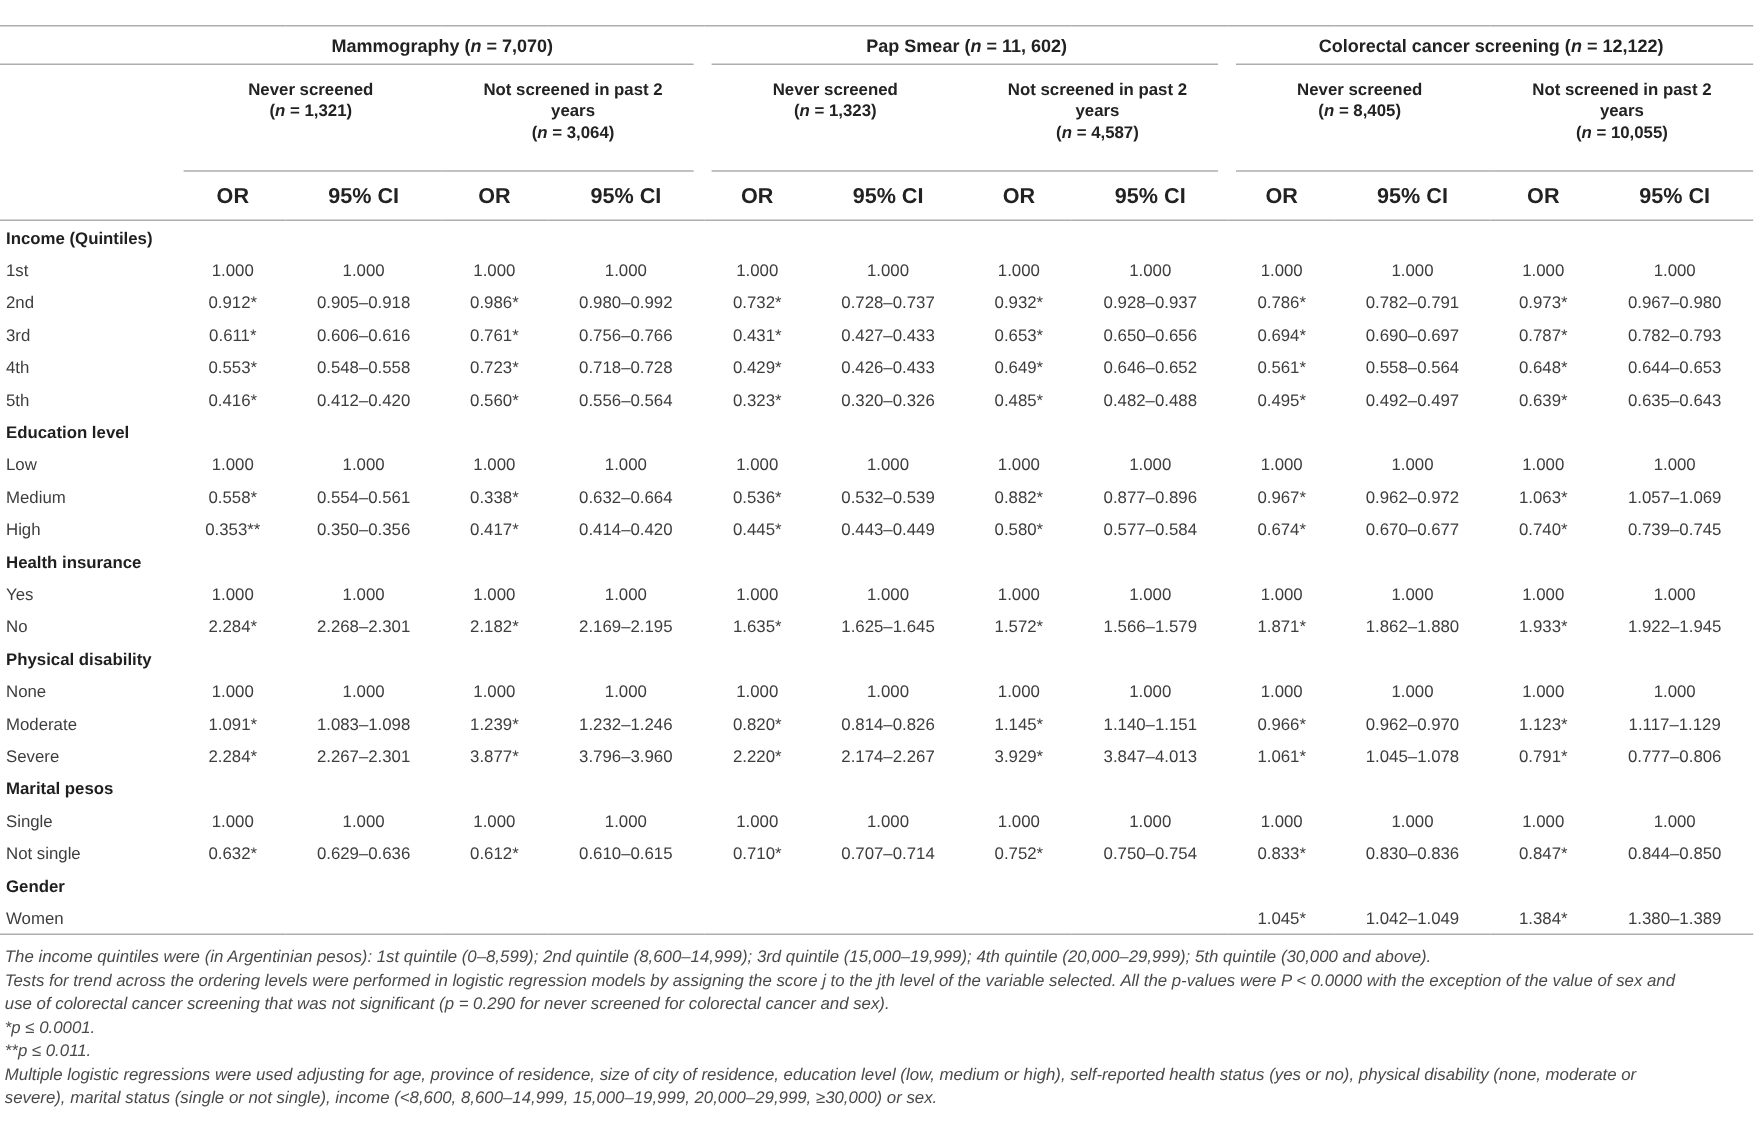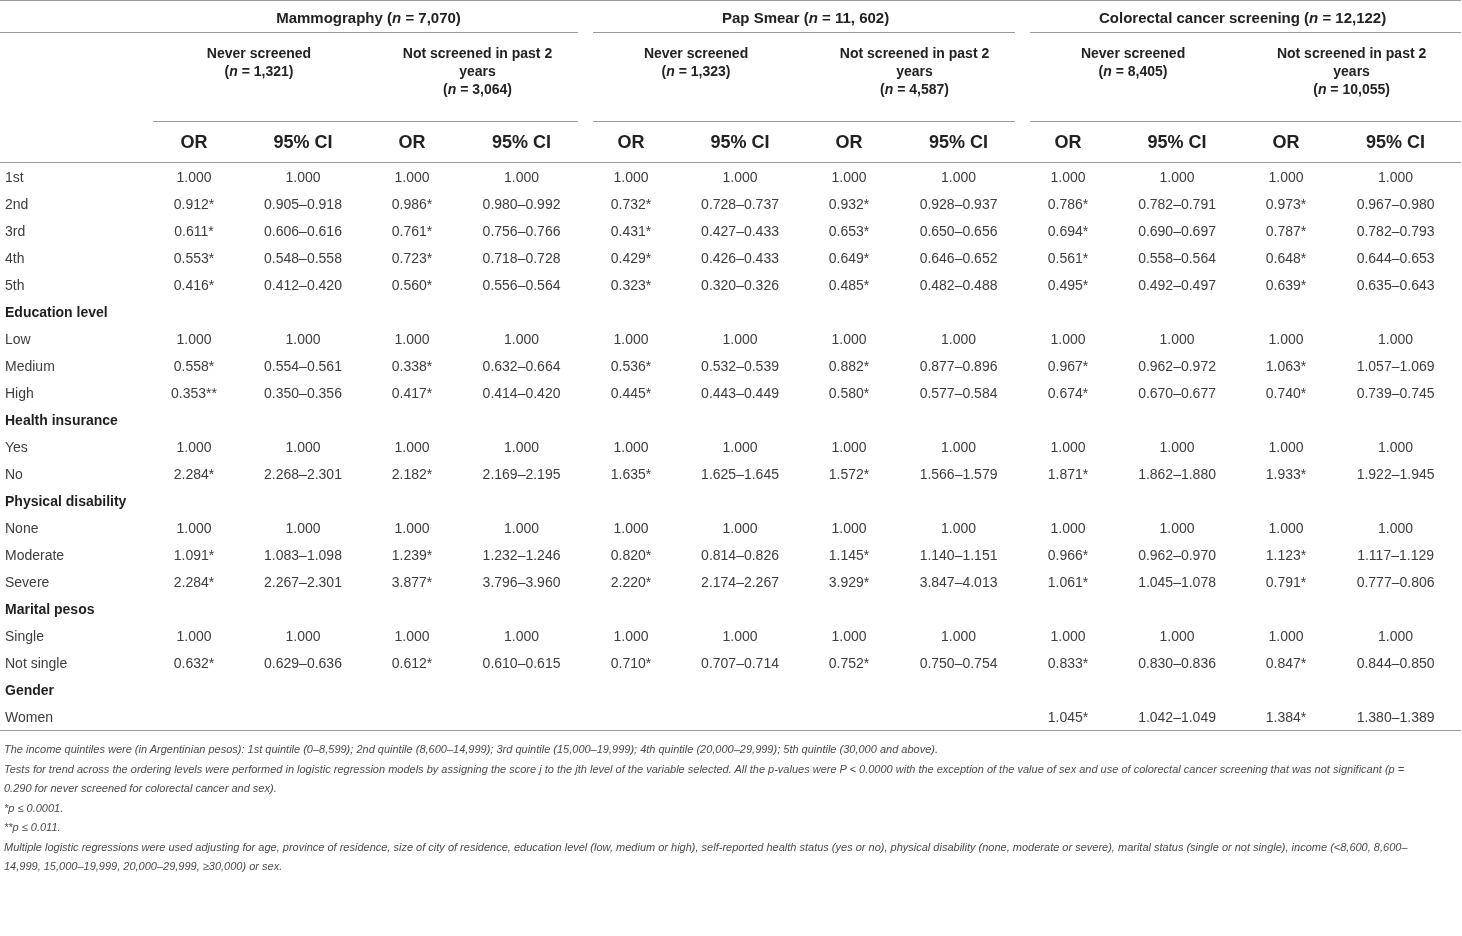--- a/index.html
+++ b/index.html
@@ -1,32 +1,32 @@
 <!DOCTYPE html>
 <html><head>
 <meta charset="utf-8">
 <style>
   html,body{margin:0;padding:0;background:#ffffff;}
   body{width:1462px;font-family:"Liberation Sans",sans-serif;-webkit-font-smoothing:antialiased;}
-  .figure{width:1462px;padding-top:0;box-sizing:border-box;}
+  .figure{width:1462px;padding-top:21px;box-sizing:border-box;}
   table.results{width:1461px;border-collapse:collapse;table-layout:fixed;border-top:1px solid #9a9a9a;border-bottom:1px solid #9a9a9a;}
   th,td{margin:0;padding:0;font-weight:normal;}
   thead th{position:relative;color:#222;}
   .group-header{height:32px;vertical-align:middle;font-size:15px;font-weight:bold;text-align:center;}
   .subgroup-header{height:78px;vertical-align:top;padding-top:11px;font-size:14px;font-weight:bold;text-align:center;line-height:18px;}
   .subgroup-header .sg-label{max-width:172px;margin:0 auto;}
   .measure-header{height:40px;vertical-align:middle;font-size:18px;font-weight:bold;text-align:center;border-bottom:1px solid #9a9a9a;}
   .stub-head{border-bottom:1px solid #9a9a9a;}
   .ul{position:absolute;bottom:0;left:0;right:0;height:1px;background:#9a9a9a;}
   .ul.gl{left:6px;} .ul.gr{right:9px;} .ul.nl{left:3px;}
   tbody td{height:27px;vertical-align:middle;font-size:14px;color:#3d3d3d;white-space:nowrap;overflow:visible;}
   tbody td.stub{text-align:left;padding-left:5px;color:#3d3d3d;}
   tbody td.stub.section{font-weight:bold;color:#1f1f1f;}
   tbody td.val{text-align:center;}
-  .footnotes{width:1412px;box-sizing:border-box;padding:9px 4px 0 4px;font-size:11px;font-style:italic;color:#4a4a4a;line-height:19.5px;}
+  .footnotes{width:1412px;box-sizing:border-box;padding:9px 4px 0 4px;font-size:14px;font-style:italic;color:#4a4a4a;line-height:19.5px;}
   .footnotes p{margin:0;}
   i{font-style:italic;}
 </style>
 </head>
 <body>
 
 <div class="figure">
   <table class="results">
     <colgroup>
       <col style="width:150px">
@@ -105,20 +105,35 @@
         <th class="measure-header">OR</th>
         <th class="measure-header">95% CI</th>
         <th class="measure-header">OR</th>
         <th class="measure-header">95% CI</th>
         <th class="measure-header">OR</th>
         <th class="measure-header">95% CI</th>
       </tr>
     </thead>
     <tbody>
         <tr>
+          <td class="stub section">Income (Quintiles)</td>
+          <td class="val"></td>
+          <td class="val"></td>
+          <td class="val"></td>
+          <td class="val"></td>
+          <td class="val"></td>
+          <td class="val"></td>
+          <td class="val"></td>
+          <td class="val"></td>
+          <td class="val"></td>
+          <td class="val"></td>
+          <td class="val"></td>
+          <td class="val"></td>
+        </tr>
+        <tr>
           <td class="stub">1st</td>
           <td class="val">1.000</td>
           <td class="val">1.000</td>
           <td class="val">1.000</td>
           <td class="val">1.000</td>
           <td class="val">1.000</td>
           <td class="val">1.000</td>
           <td class="val">1.000</td>
           <td class="val">1.000</td>
           <td class="val">1.000</td>

